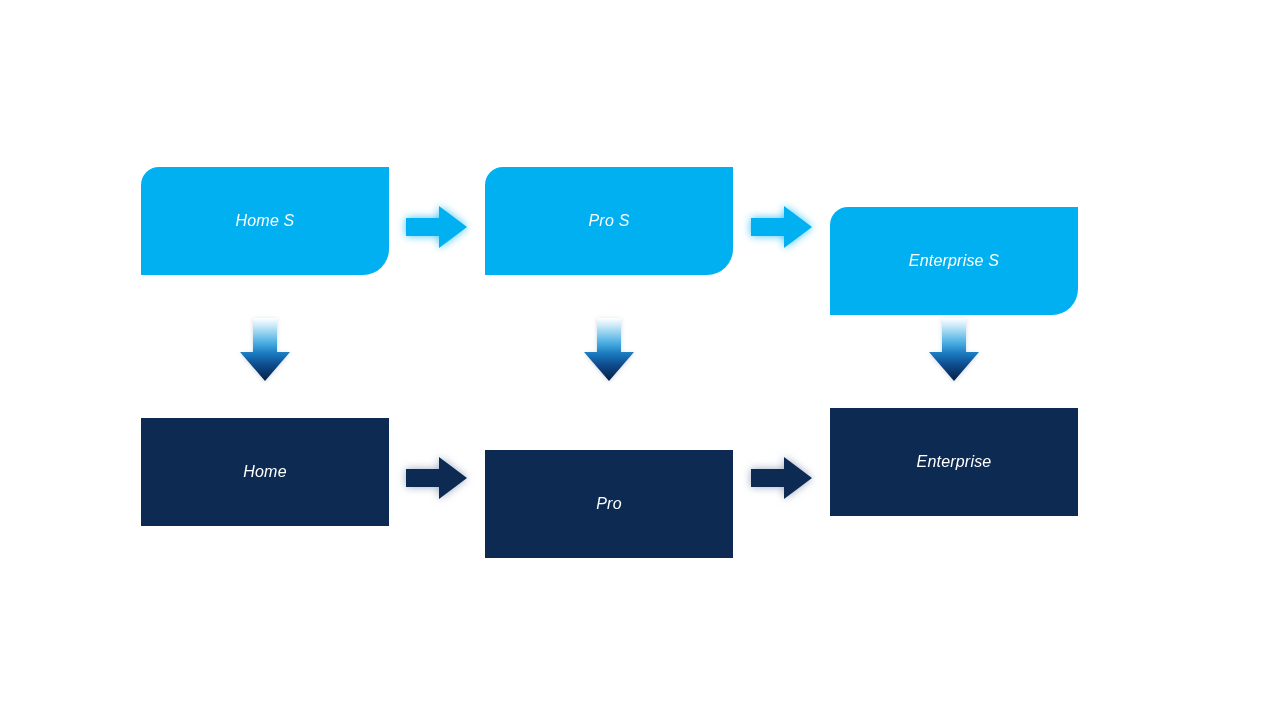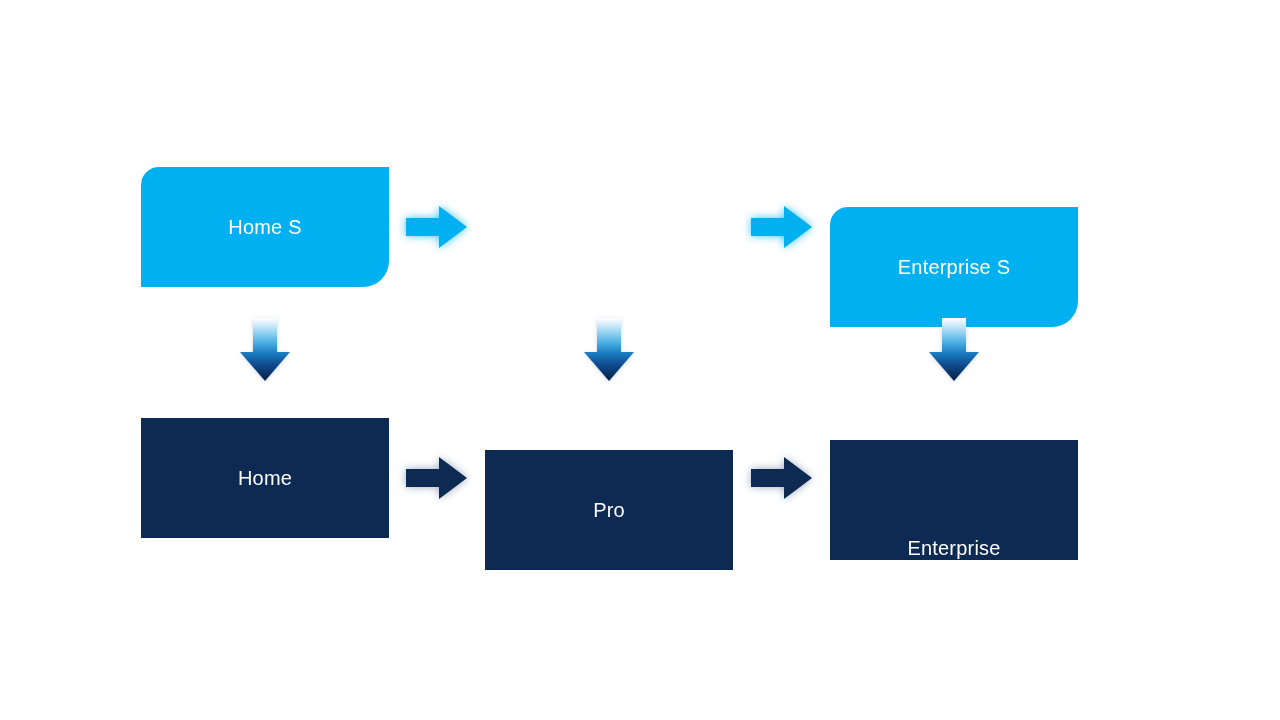--- a/index.html
+++ b/index.html
@@ -11,27 +11,28 @@
   #stage {
     position: relative;
     width: 1280px;
     height: 720px;
     background: var(--bg, #ffffff);
     overflow: hidden;
   }
   .box {
     position: absolute;
     width: 248px;
-    height: 120px;
+    height: 108px;
     display: flex;
     align-items: center;
     justify-content: center;
     color: var(--text, #ffffff);
-    font-size: 20px;
+    font-size: 16px;
     letter-spacing: 0.2px;
+    font-style: italic;
   }
   .box.light {
     background: var(--light-blue, #00B0F0);
     border-radius: 18px 0 26px 0;
   }
   .box.dark {
     background: var(--dark-navy, #0C2A52);
     border-radius: 0;
   }
   .box .label {
@@ -52,21 +53,21 @@
   }
   .h-light polygon { fill: var(--light-blue, #00B0F0); }
   .h-dark  polygon { fill: var(--dark-navy, #0C2A52); }
 
   
   #box-top-0 { left: 141px; top: 167px; }
   #box-top-1 { left: 485px; top: 167px; }
   #box-top-2 { left: 830px; top: 167px; margin-top: 40px; }
   #box-bot-0 { left: 141px; top: 418px; }
   #box-bot-1 { left: 485px; top: 418px; margin-top: 32px; }
-  #box-bot-2 { left: 830px; top: 440px; align-items: flex-end; }
+  #box-bot-2 { left: 830px; top: 408px; }
 
   #harrow-top-0 { left: 406px; top: 204px; }
   #harrow-top-1 { left: 751px; top: 204px; }
   #harrow-bot-0 { left: 406px; top: 455px; }
   #harrow-bot-1 { left: 751px; top: 455px; }
 
   #varrow-0 { left: 240px; top: 318px; }
   #varrow-1 { left: 584px; top: 318px; }
   #varrow-2 { left: 929px; top: 318px; }
 </style>
@@ -83,20 +84,23 @@
         <stop offset="38%" stop-color="#4FB2E4"></stop>
         <stop offset="56%" stop-color="#1A7BC0"></stop>
         <stop offset="75%" stop-color="#0E4A8C"></stop>
         <stop offset="100%" stop-color="#071F42"></stop>
       </linearGradient>
     </defs>
   </svg>
 
   <div class="box light" id="box-top-0">
     <span class="label">Home S</span>
+  </div>
+  <div class="box light" id="box-top-1">
+    <span class="label">Pro S</span>
   </div>
   <div class="box light" id="box-top-2">
     <span class="label">Enterprise S</span>
   </div>
 
   <div class="box dark" id="box-bot-0">
     <span class="label">Home</span>
   </div>
   <div class="box dark" id="box-bot-1">
     <span class="label">Pro</span>

